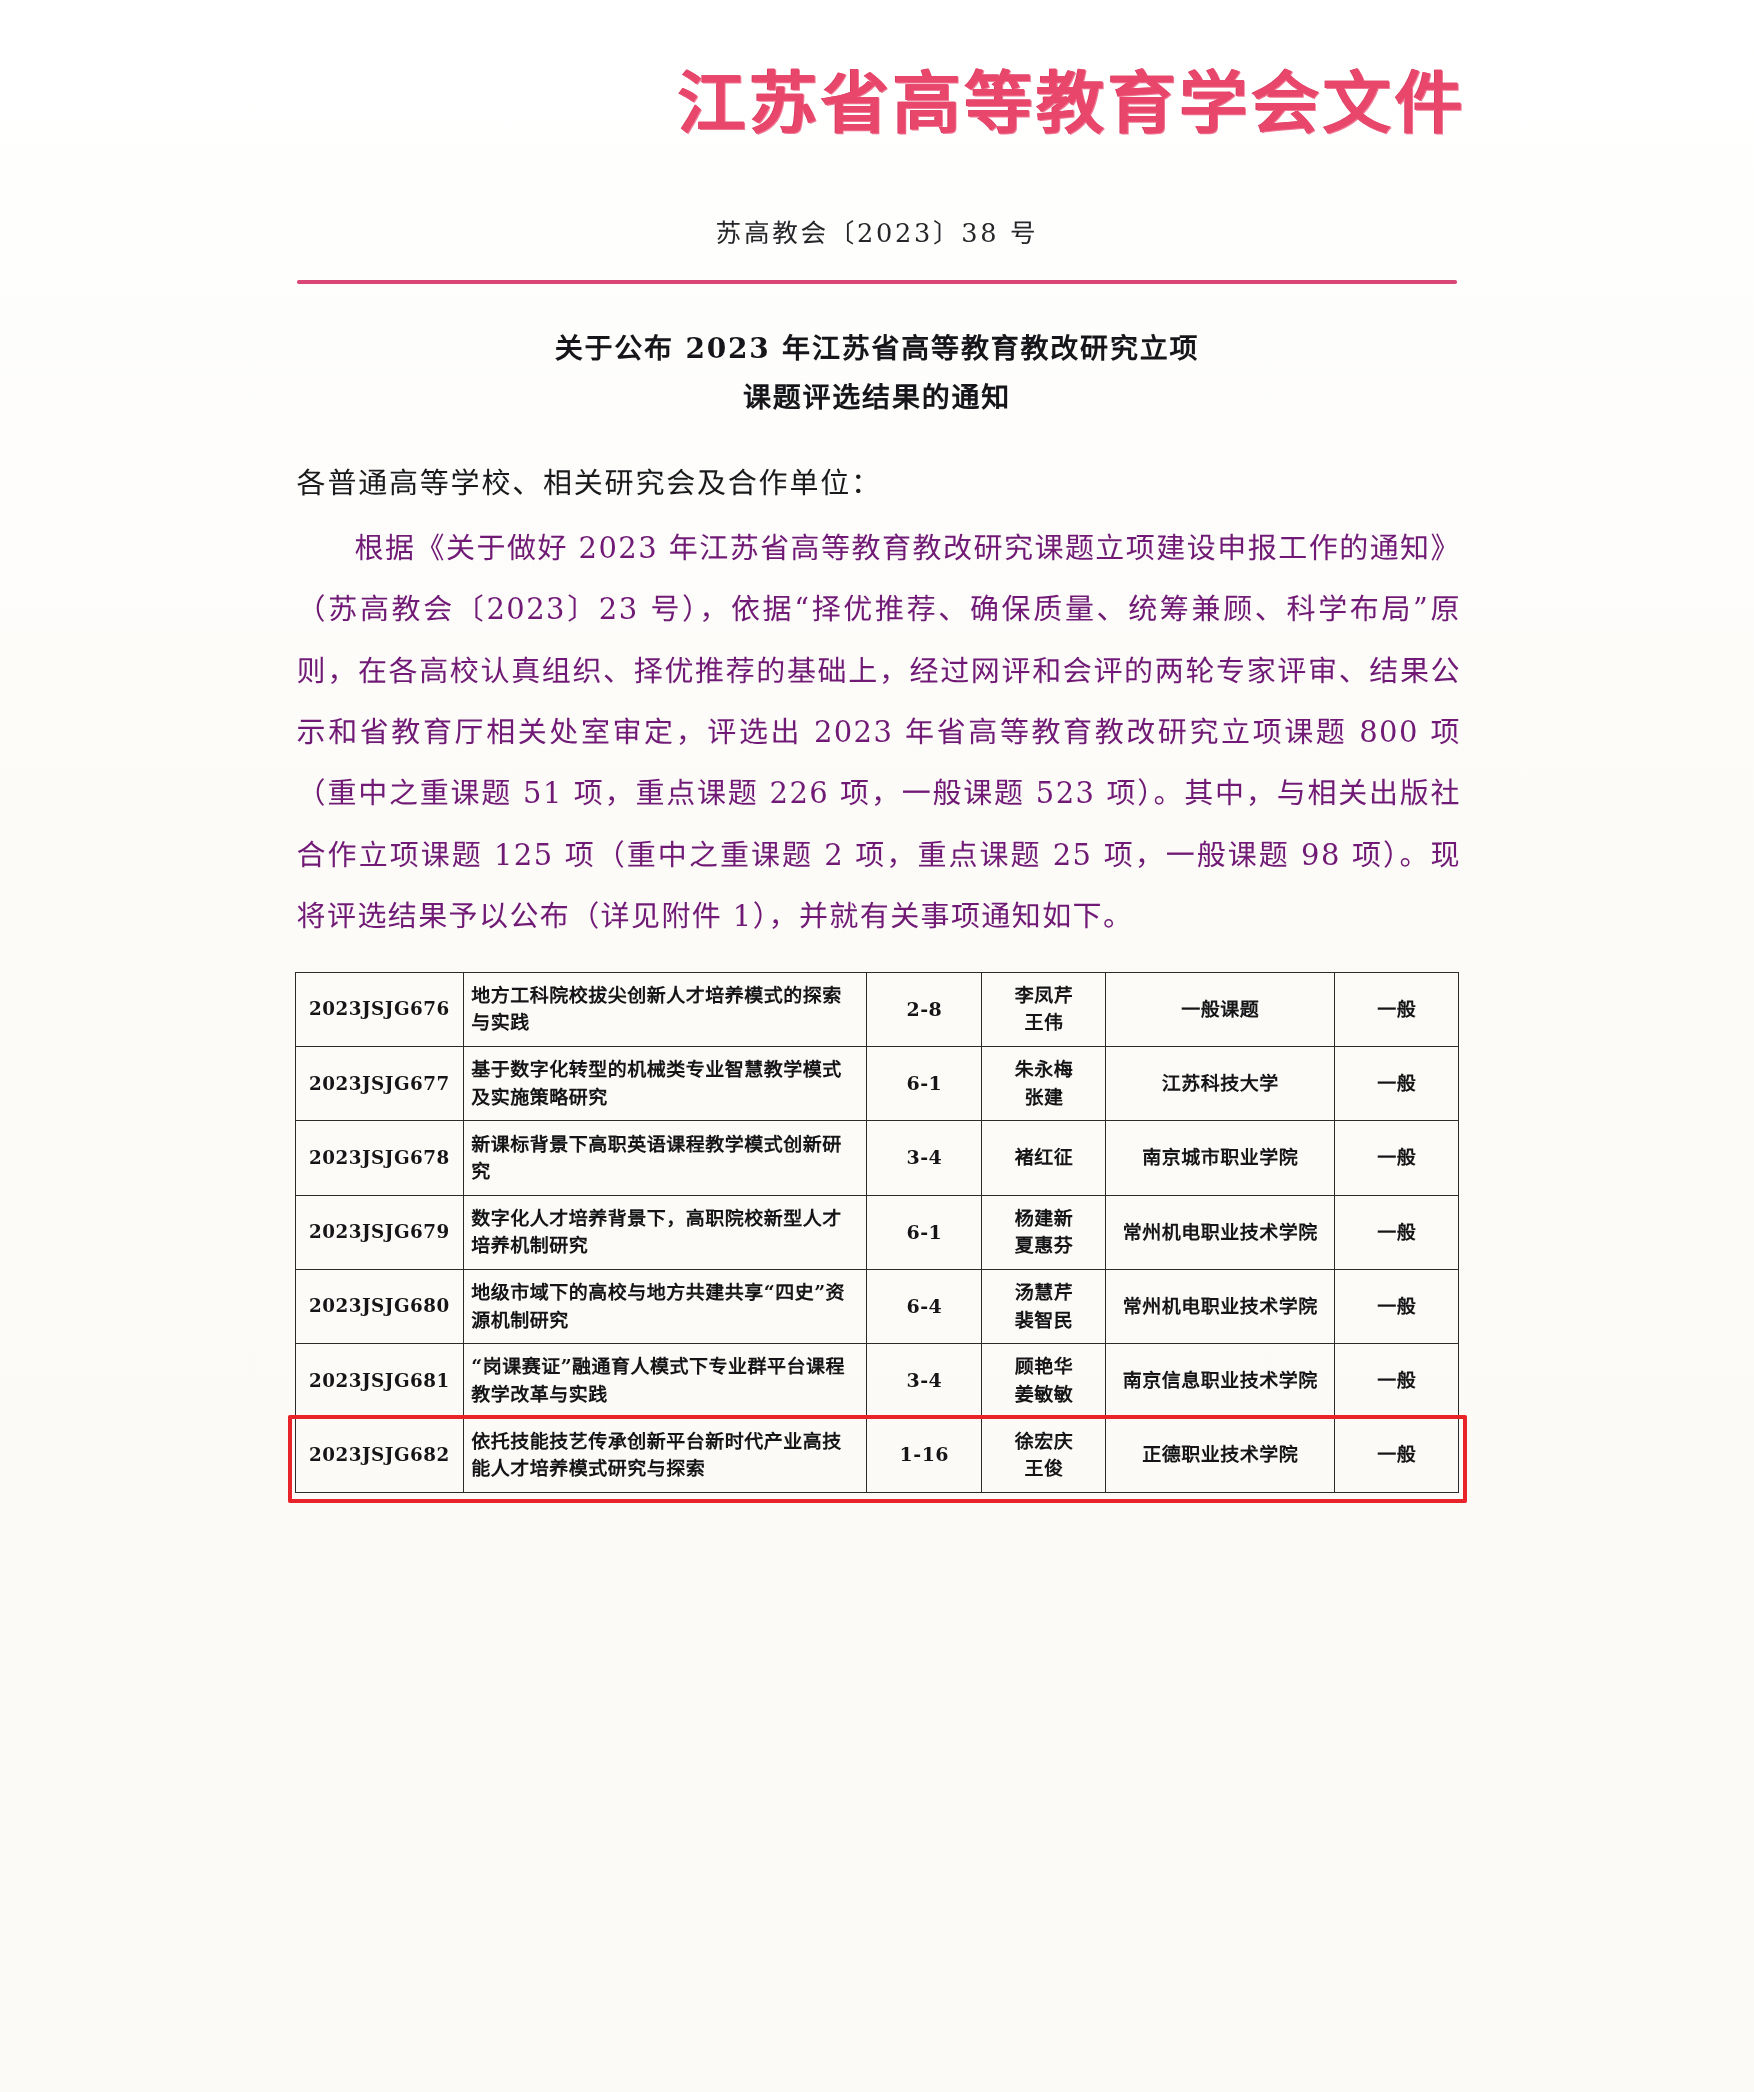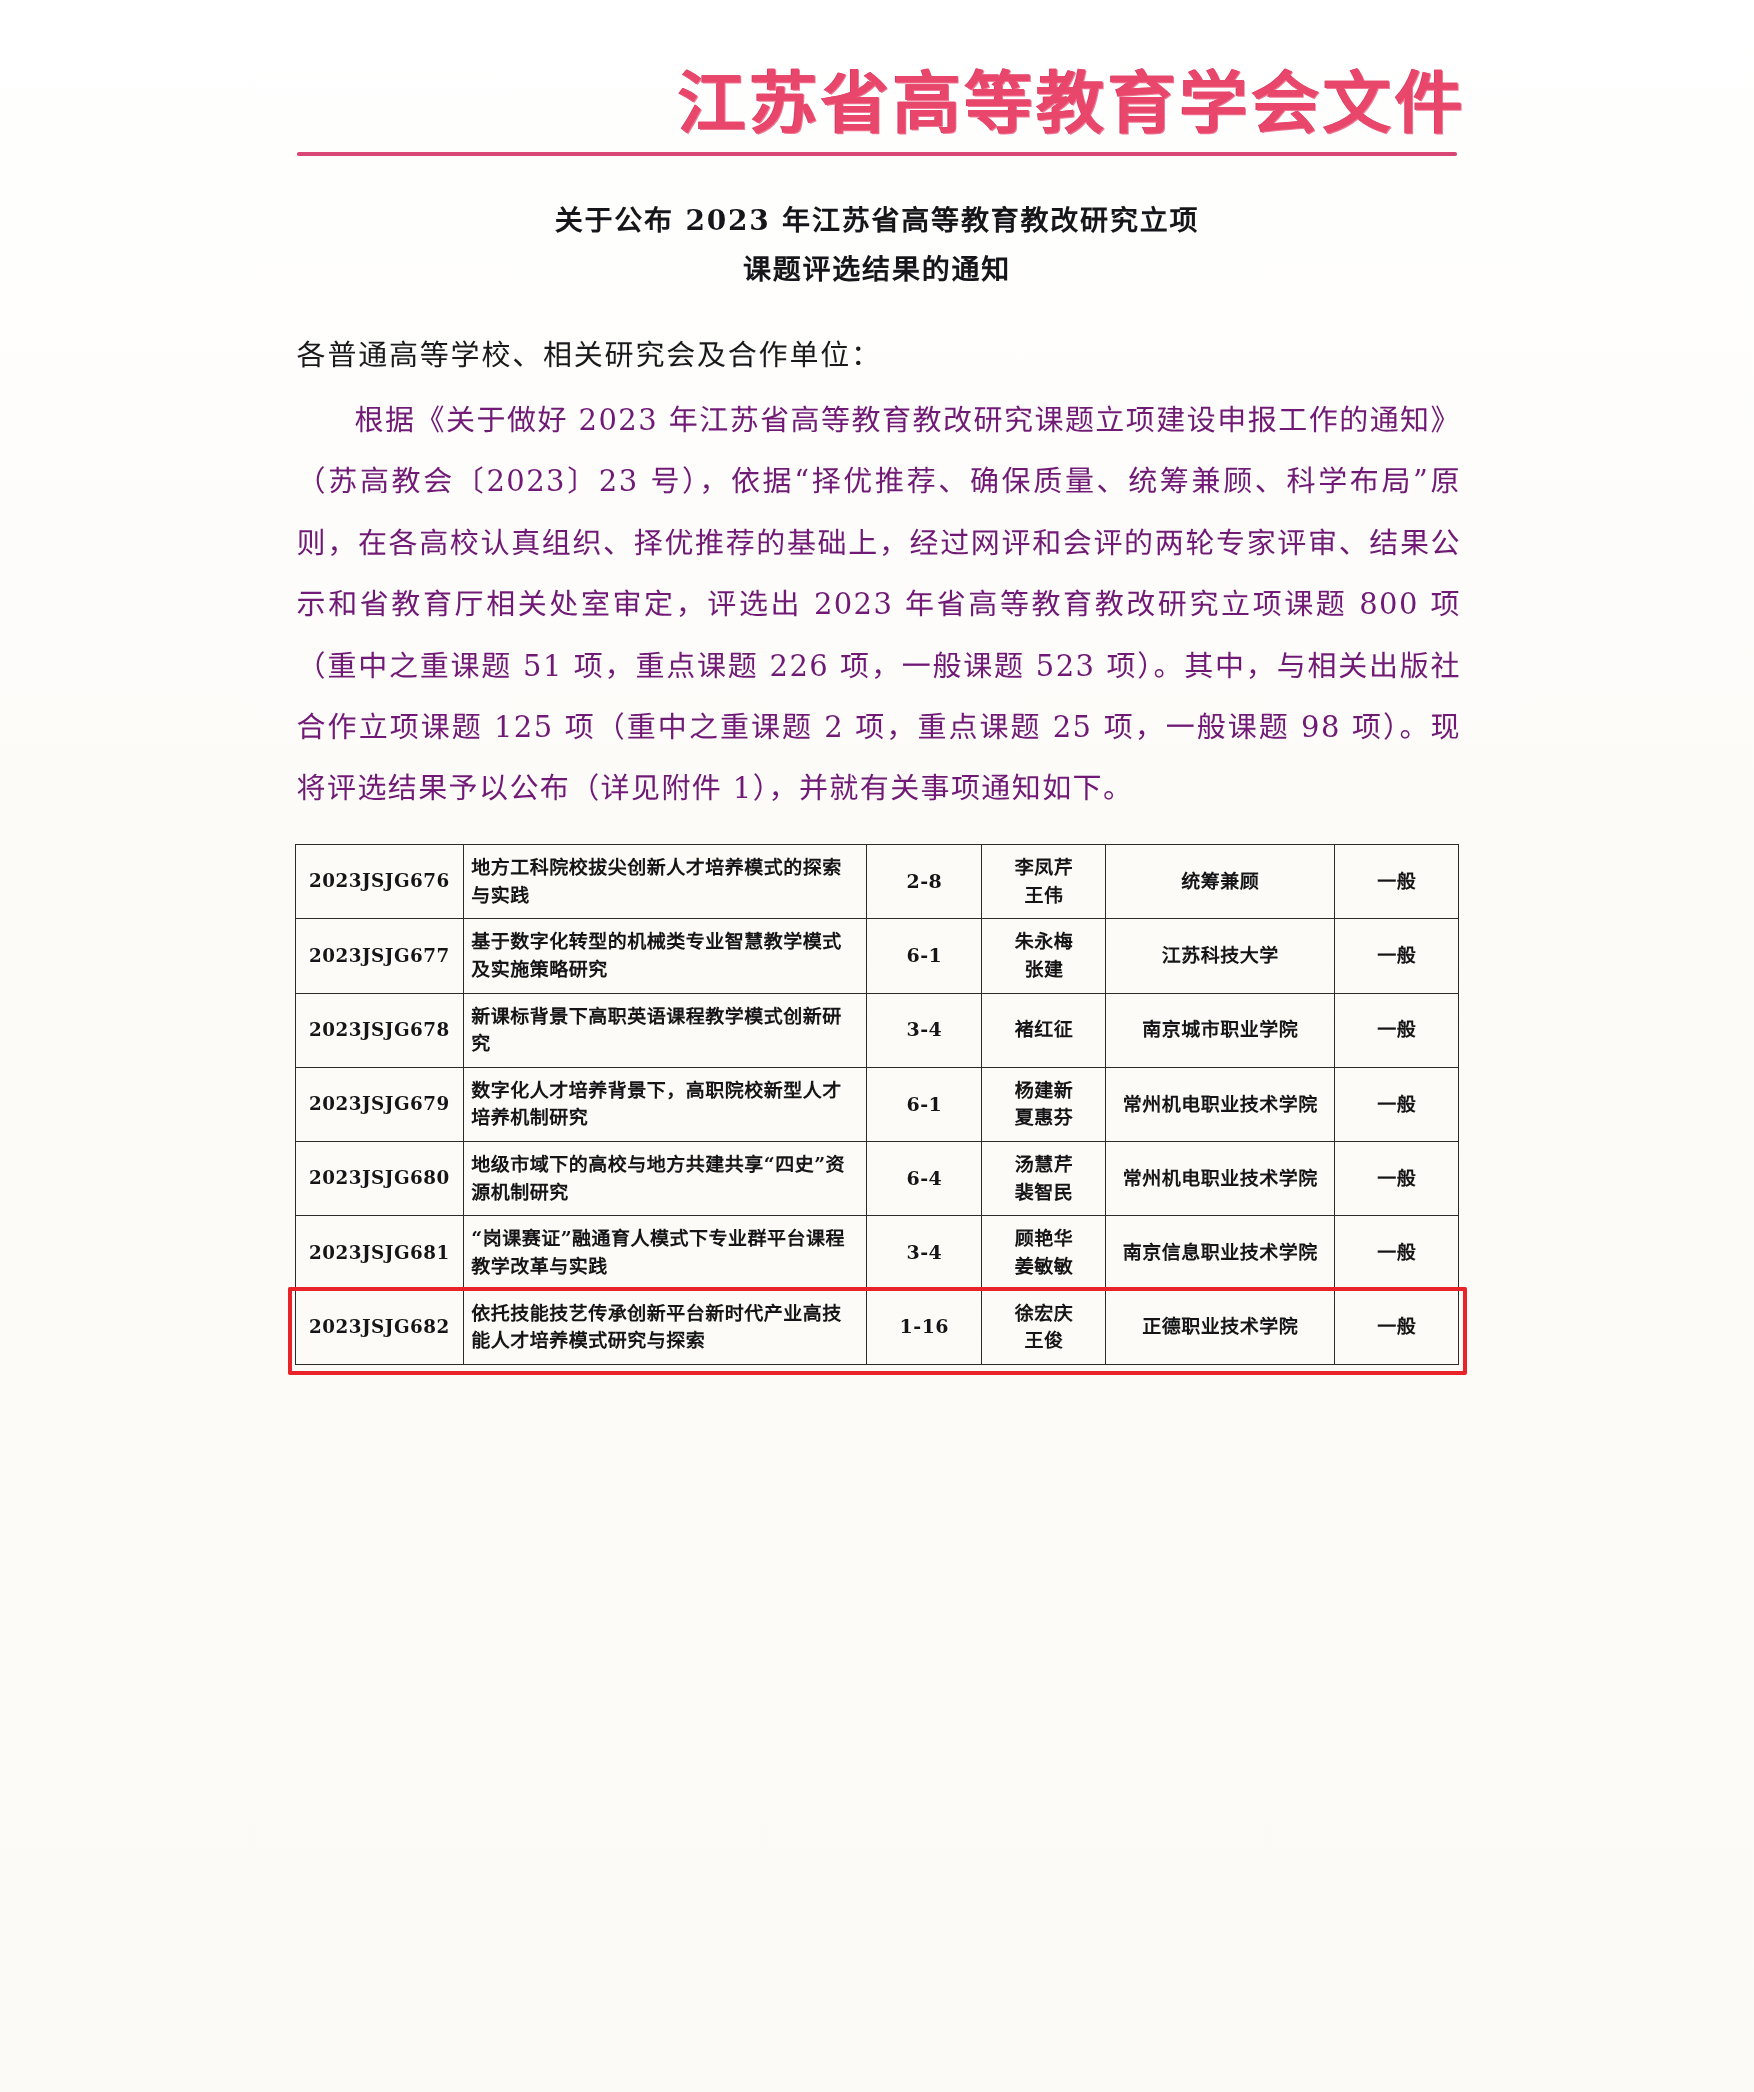--- a/index.html
+++ b/index.html
@@ -151,20 +151,21 @@
 </head>
 <body>
 
 <div class="page">
   <div class="content">
 
     <div class="masthead">
       <div class="masthead-title">江苏省高等教育学会文件</div>
     </div>
 
+    <div class="doc-number">苏高教会〔2023〕38 号</div>
 
     <div class="redline-wrap">
       <div class="redline"></div>
     </div>
 
     <div class="doc-title">
       <span>关于公布 2023 年江苏省高等教育教改研究立项</span>
       <span class="line2">课题评选结果的通知</span>
     </div>
 
@@ -177,21 +178,21 @@
         <tbody>
 
           <tr>
             <td class="c-code">2023JSJG676</td>
             <td class="c-title">地方工科院校拔尖创新人才培养模式的探索与实践</td>
             <td class="c-field">2-8</td>
             <td class="c-people">
               <span class="person-line">李凤芹</span>
               <span class="person-line">王伟</span>
             </td>
-            <td class="c-org">统筹兼顾</td>
+            <td class="c-org">一般课题</td>
             <td class="c-level">一般</td>
           </tr>
 
           <tr>
             <td class="c-code">2023JSJG677</td>
             <td class="c-title">基于数字化转型的机械类专业智慧教学模式及实施策略研究</td>
             <td class="c-field">6-1</td>
             <td class="c-people">
               <span class="person-line">朱永梅</span>
               <span class="person-line">张建</span>

